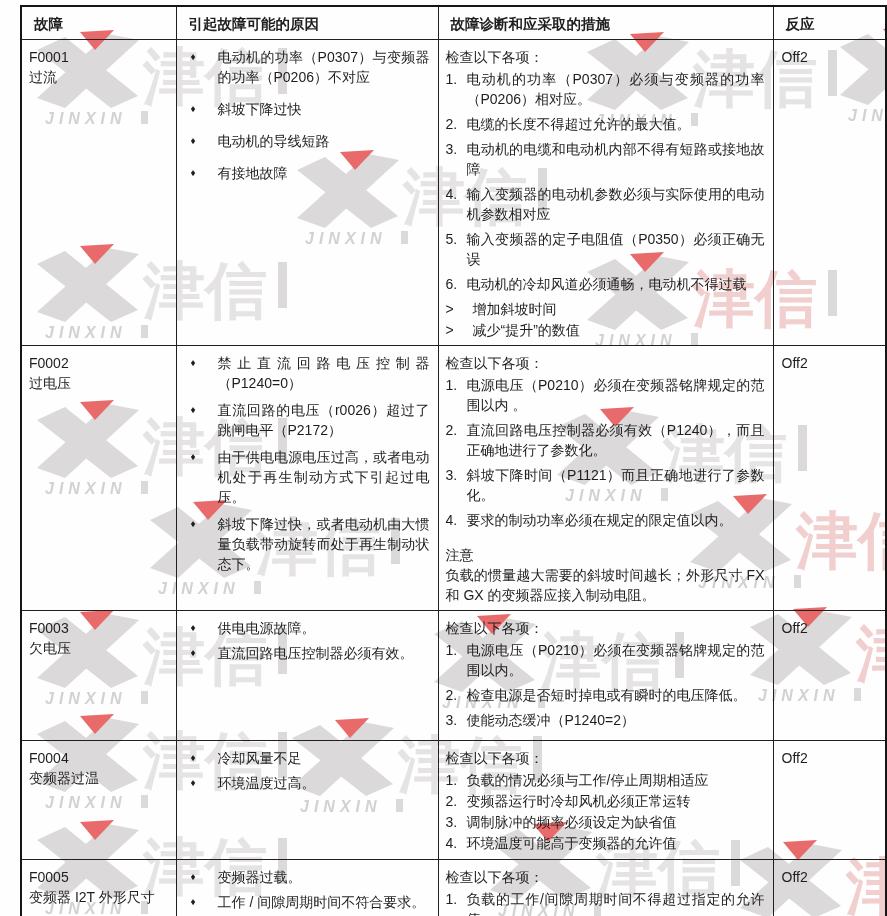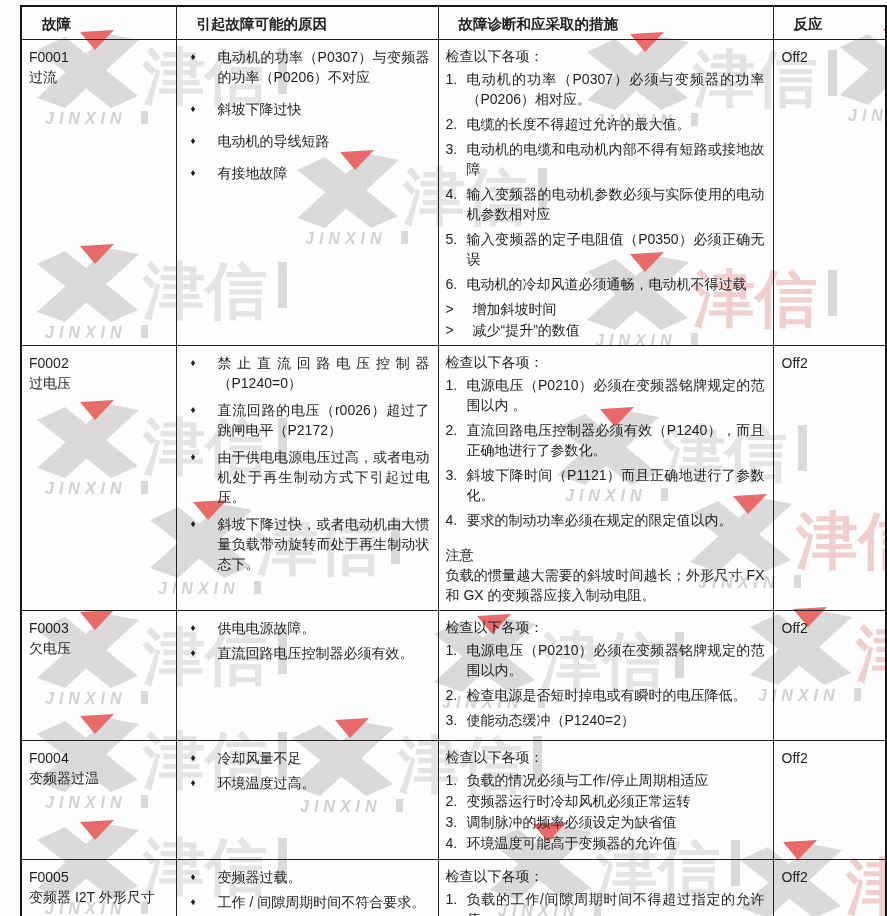--- a/index.html
+++ b/index.html
@@ -19,35 +19,35 @@
   table.fault-table{
     position:absolute;left:20px;top:5px;width:865px;z-index:1;
     border-collapse:collapse;table-layout:fixed;background:transparent;
     border:2px solid #151515;
   }
   .fault-table th,.fault-table td{
     border:1px solid #202020;vertical-align:top;background:transparent;
     font-size:14px;line-height:20px;text-align:left;font-weight:normal;
     overflow:hidden;
   }
-  .fault-table th{font-weight:bold;font-size:14.5px;padding:7px 6px 5px 20px;}
+  .fault-table th{font-weight:bold;font-size:14.5px;padding:7px 6px 5px 12px;}
   col.c1{width:155px;} col.c2{width:262px;} col.c3{width:335px;} col.c4{width:113px;}
   tr.hdr{height:32px;}
   tr.h-r0{height:288px;} tr.h-r1{height:245px;} tr.h-r2{height:124px;}
   tr.h-r3{height:105px;} tr.h-r4{height:106px;}
   td.c-fault{padding:7px 6px 5px 7px;}
   td.c-causes{padding:7px 8px 5px 9px;}
   td.c-diag{padding:7px 8px 5px 7px;}
   td.c-react{padding:7px 5px 5px 8px;}
   .cause{display:flex;margin-bottom:5px;}
   tr.h-r0 .cause{margin-bottom:12px;}
   tr.h-r1 .cause{margin-bottom:7px;}
   .bullet{flex:none;width:27px;padding-left:5px;font-size:10px;line-height:20px;}
   .cause-text{flex:1;text-align:justify;}
-  .intro{margin-bottom:2px;font-family:Liberation Serif, serif;}
+  .intro{margin-bottom:2px;}
   .step{display:flex;margin-bottom:5px;}
   tr.compact .step{margin-bottom:1px;}
   .num{flex:none;width:21px;}
   .step-text{flex:1;text-align:justify;}
   .arrow-line{display:flex;margin-top:1px;}
   .arr{flex:none;width:27px;}
   .note-title{margin-top:15px;}
   .note-body{text-align:justify;}
 </style>
 </head>

